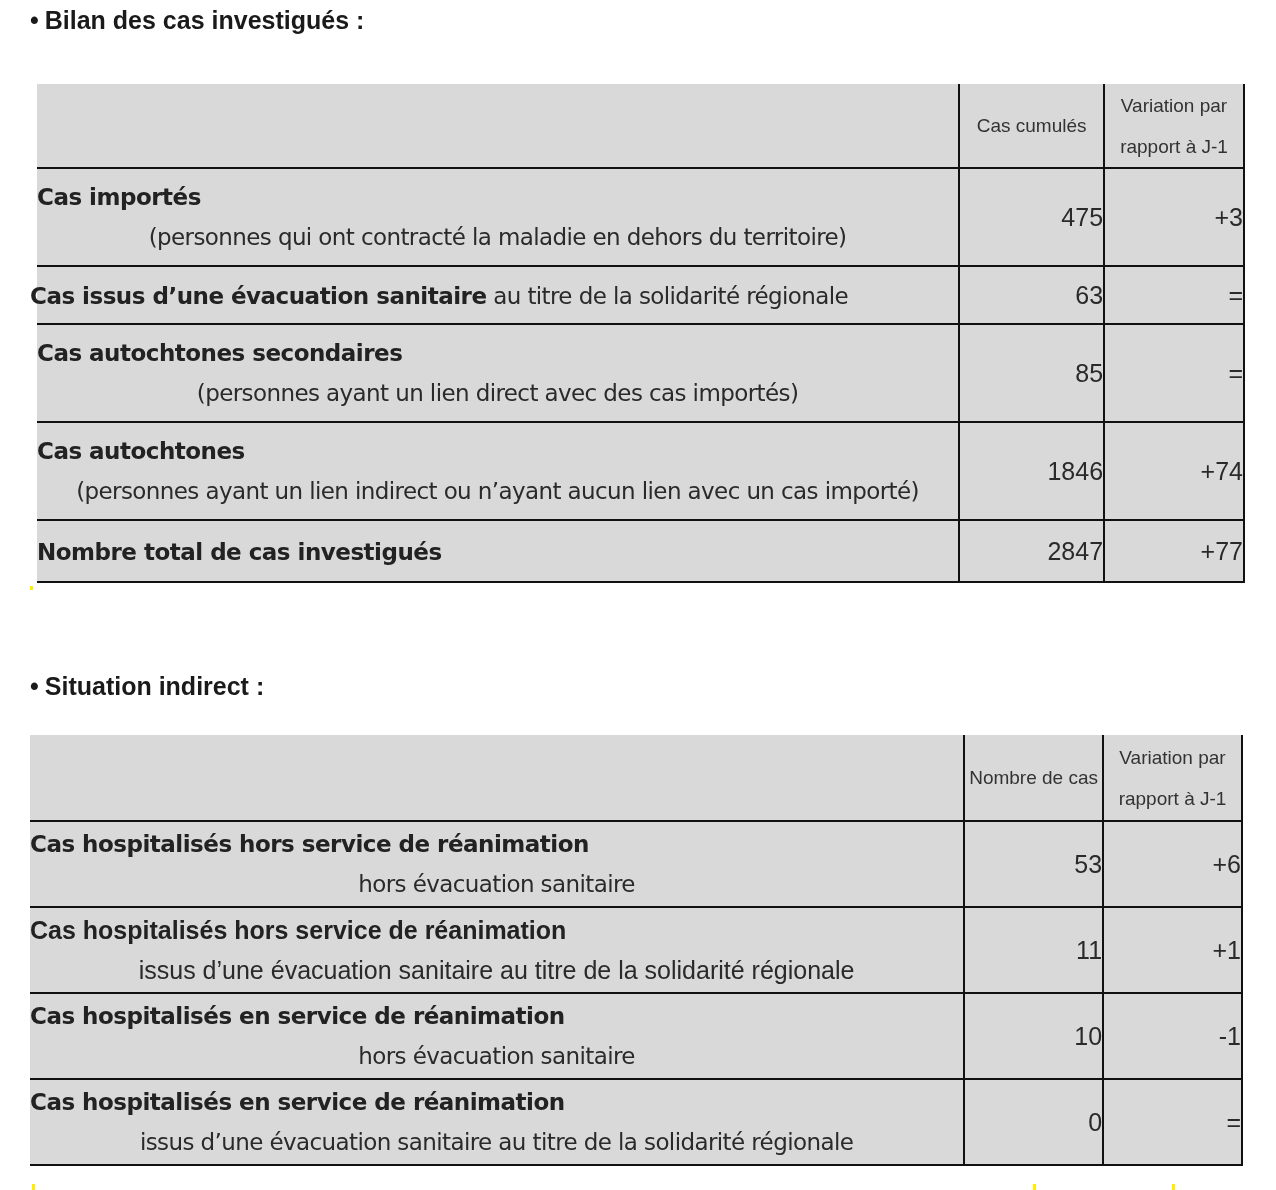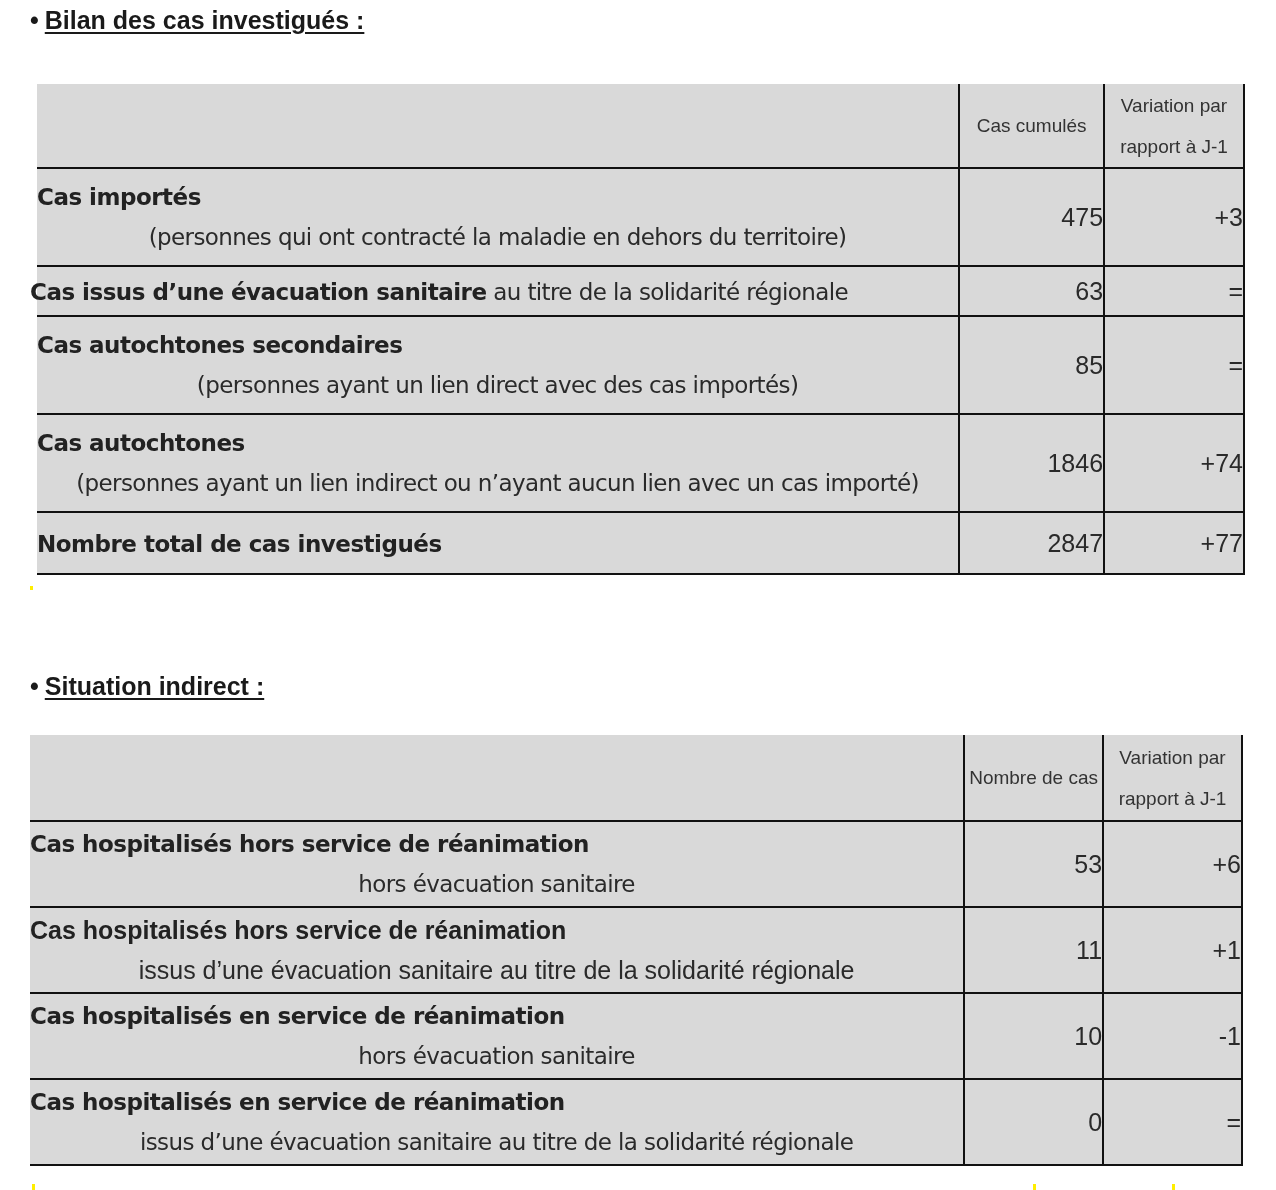--- a/index.html
+++ b/index.html
@@ -1,39 +1,39 @@
 <!DOCTYPE html>
 <html><head>
 <meta charset="utf-8">
 <style>
   html, body { margin: 0; padding: 0; background: #ffffff; }
   body { width: 1276px; height: 1190px; position: relative; overflow: hidden;
          font-family: "Liberation Sans", sans-serif; color: #222; }
   .heading { position: absolute; left: 30px; font-size: 25px; font-weight: bold; color: #1a1a1a; }
-  .heading .txt { text-decoration: underline; text-decoration-thickness: 2px; text-underline-offset: 3px; }
+  .heading .txt { text-decoration-thickness: 2px; text-underline-offset: 3px; }
   .heading .bullet { margin-right: 6px; }
   #h1 { top: 6px; }
   #h2 { top: 672px; }
 
   .tbl { position: absolute; border-collapse: collapse; background: #d9d9d9; }
   .tbl td { padding: 0; vertical-align: middle; margin-left: 16px; }
   .tbl tr { border-bottom: 2px solid #111; }
   .tbl tr:first-child { border-bottom: 2px solid #111; }
   .tbl .num, .tbl .var { text-align: right; font-size: 25px; color: #2a2a2a;
         border-left: 2px solid #111; font-family: "Liberation Sans", sans-serif; }
   .tbl .var { border-right: 2px solid #111; }
   .tbl .hdr { font-size: 19px; color: #333; line-height: 41px; text-align: center; }
   .label { padding-left: 2px; font-size: 25px; line-height: 40px; color: #2a2a2a; }
   .label .b { font-weight: bold; color: #222; font-family: "DejaVu Sans", sans-serif; font-size: 23px; letter-spacing: -0.5px; }
   .label .n { font-family: "DejaVu Sans", sans-serif; font-size: 23px; letter-spacing: -0.6px; text-align: center; }
 
   #t1 { left: 37px; top: 84px; width: 1208px; }
   #t1 col.c1 { width: 923px; } #t1 col.c2 { width: 145px; } #t1 col.c3 { width: 140px; }
   #t1 tr.r-head { height: 84px; }
-  #t1 tr.r2 { height: 98px; } #t1 tr.r1l { height: 50px; }
+  #t1 tr.r2 { height: 98px; } #t1 tr.r1l { height: 58px; }
   #t1 tr.r-total { height: 62px; }
   #t1 .wide { position: relative; left: -7px; }
 
   #t2 { left: 30px; top: 735px; width: 1213px; }
   #t2 col.c1 { width: 935px; } #t2 col.c2 { width: 139px; } #t2 col.c3 { width: 139px; }
   #t2 tr.r-head { height: 86px; }
   #t2 tr.r2 { height: 86px; }
 
   .mark { position: absolute; background: #ffee00; width: 3px; }
 </style>

